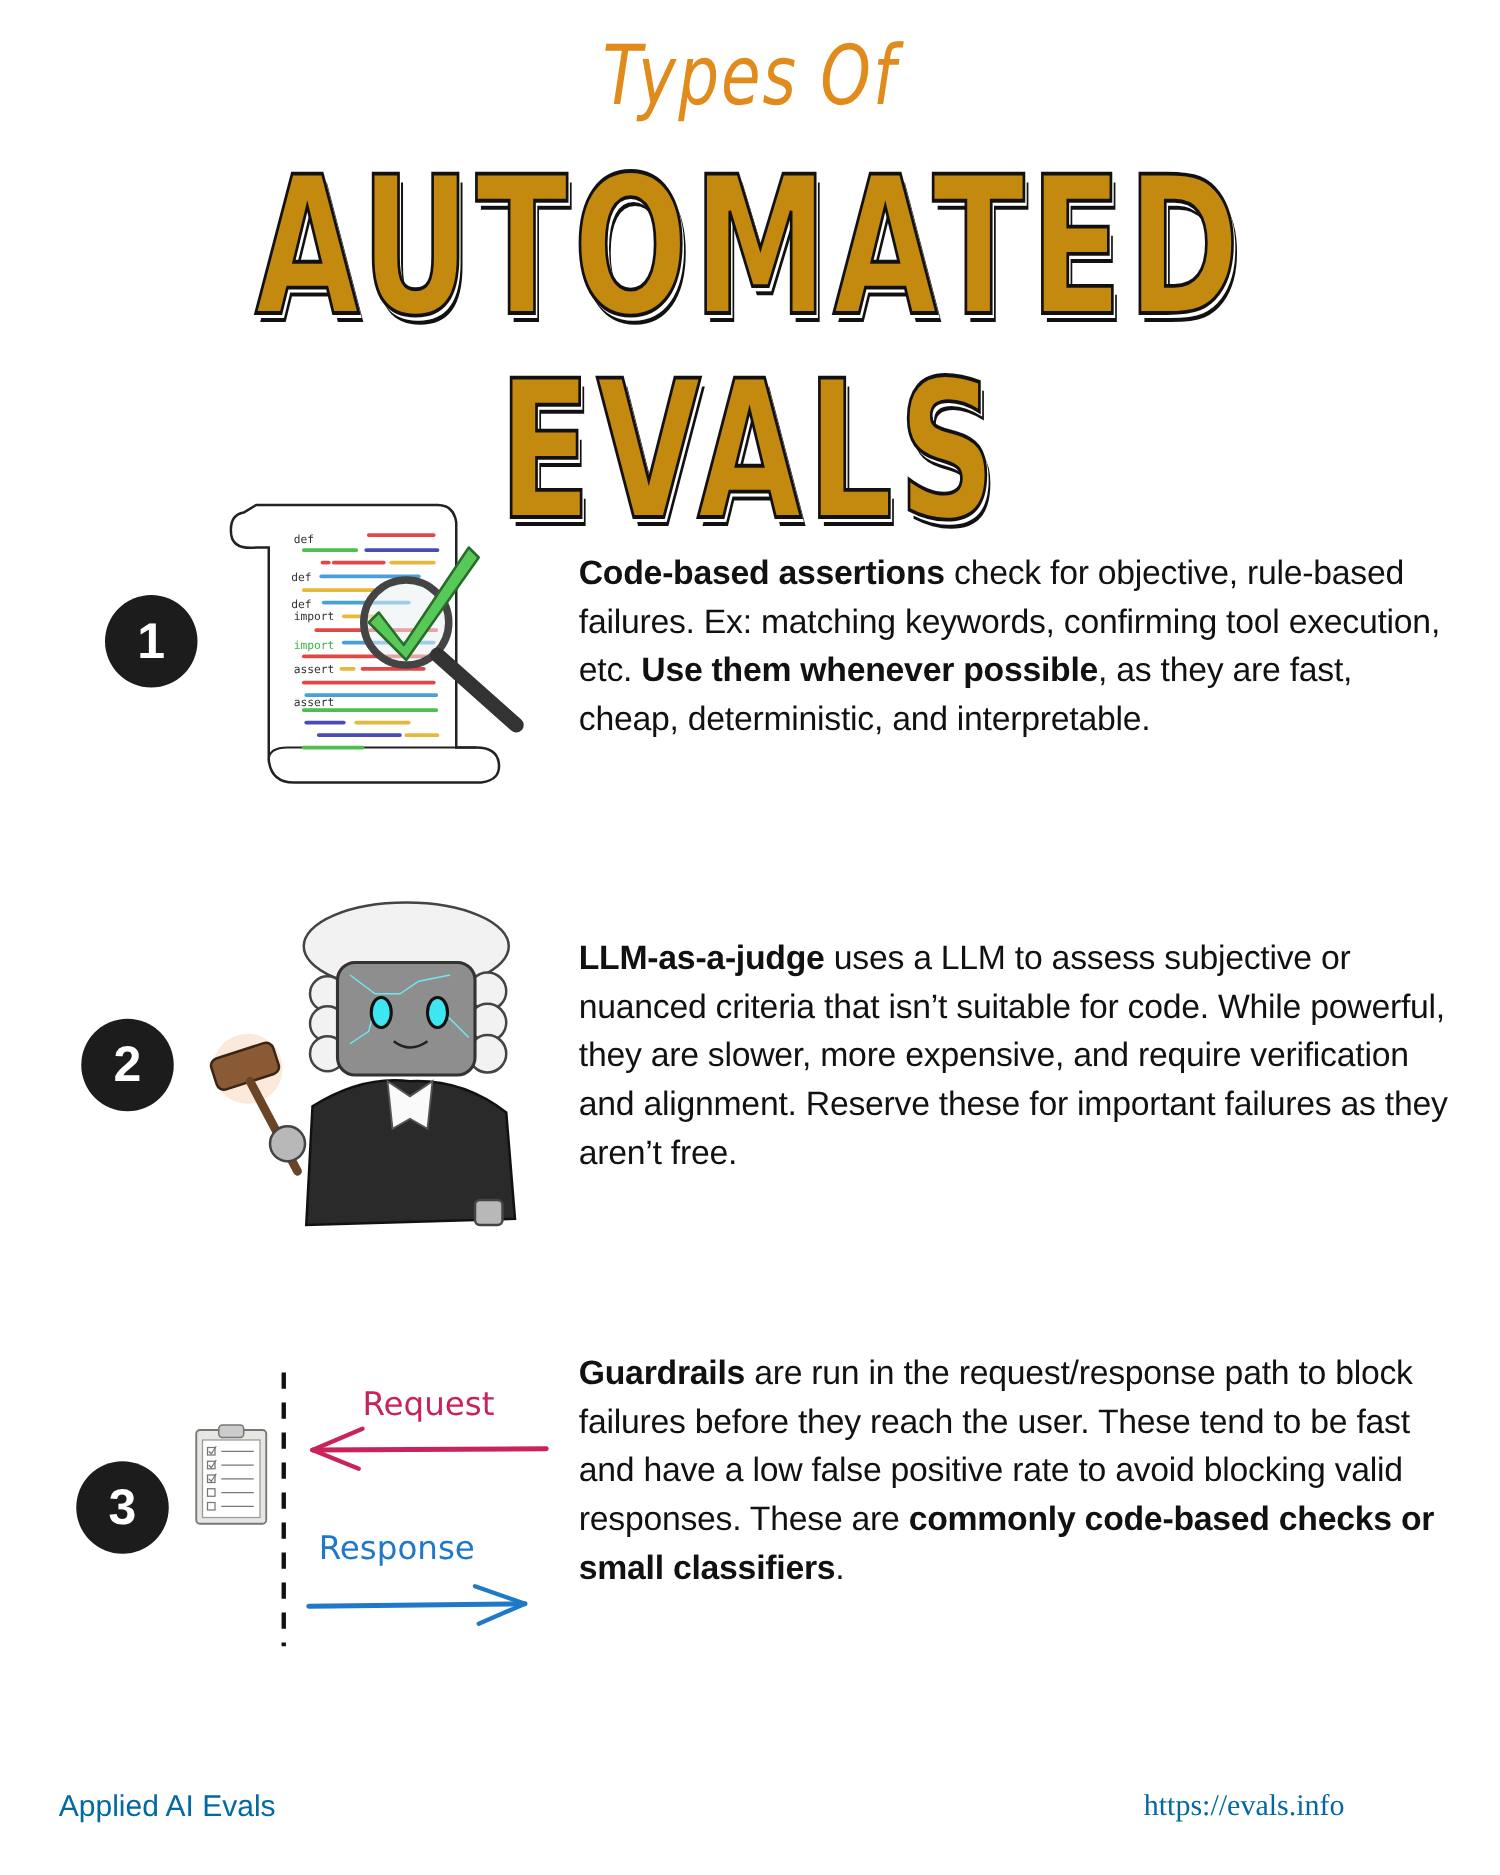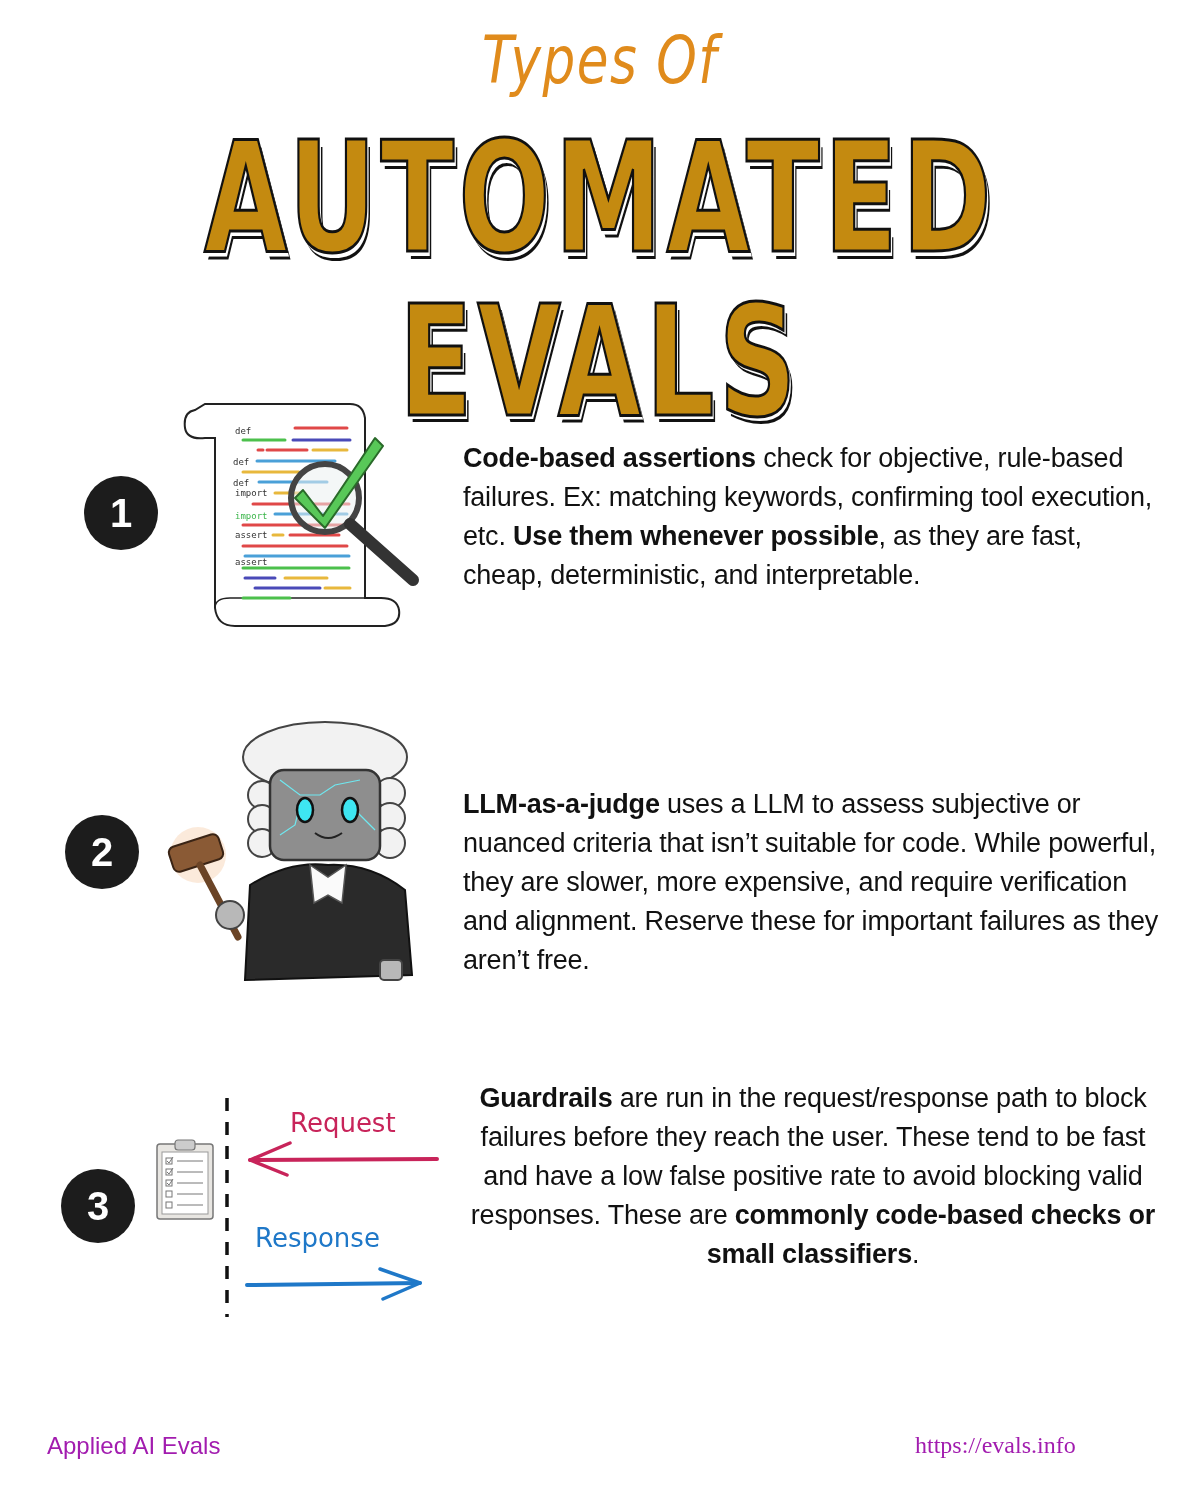--- a/index.html
+++ b/index.html
@@ -31,21 +31,21 @@
   .desc {
     position: absolute; left: 463px; width: 700px;
     font-family: "Liberation Sans", sans-serif; font-size: 27px; line-height: 39px; color: #111;
     letter-spacing: -0.2px;
   }
   .desc b { font-weight: bold; }
   .illus { position: absolute; }
 
   .footer-left, .footer-right {
     position: absolute; top: 1432px; font-family: "Liberation Sans", sans-serif;
-    font-size: 24px; color: #a21caf;
+    font-size: 24px; color: #0369a1;
   }
   .footer-left { left: 47px; }
   .footer-right { left: 915px; font-family: Liberation Serif, serif; }
 </style>
 </head>
 <body>
 
 <div class="subtitle">Types Of</div>
 <div class="title">AUTOMATED EVALS</div>
 
@@ -123,21 +123,21 @@
 
     <path d="M100 170 Q140 145 178 150 Q220 148 255 175 L262 260 L95 265 Z" fill="#2a2a2a" stroke="#111" stroke-width="2"></path>
     <path d="M160 150 L178 162 L196 150 L192 188 L178 180 L164 188 Z" fill="#fafafa" stroke="#555" stroke-width="1.5"></path>
 
     <circle cx="48" cy="140" r="28" fill="rgba(240,170,110,0.25)"></circle>
     <rect x="20" y="125" width="52" height="26" rx="6" fill="#8a5a35" stroke="#3a2415" stroke-width="2" transform="rotate(-18 46 138)"></rect>
     <line x1="50" y1="150" x2="88" y2="222" stroke="#6b4426" stroke-width="7" stroke-linecap="round"></line>
     <circle cx="80" cy="200" r="14" fill="#b8b8b8" stroke="#444" stroke-width="2"></circle>
     <rect x="230" y="245" width="22" height="20" rx="4" fill="#b8b8b8" stroke="#444" stroke-width="2"></rect>
   </svg>
-  <div class="desc" style="top:37px;margin-top:38px;">
+  <div class="desc" style="top:37px;">
     <b>LLM-as-a-judge</b><span> uses a LLM to assess subjective or nuanced criteria that isn’t suitable for code. While powerful, they are slower, more expensive, and require verification and alignment.  Reserve these for important failures as they aren’t free.</span>
   </div>
 </div>
 
 <div class="section" style="top:1080px;">
   <div class="num" style="left:61px; top:89px;">3</div>
   <svg class="illus" style="left:155px; top:58px;" width="62" height="84" viewBox="0 0 62 84">
     <rect x="2" y="6" width="56" height="75" rx="3" fill="#e8e6e2" stroke="#777" stroke-width="1.5"></rect>
     <rect x="7" y="14" width="46" height="62" fill="#fff" stroke="#999" stroke-width="1"></rect>
     <rect x="20" y="2" width="20" height="10" rx="3" fill="#ccc" stroke="#777" stroke-width="1.2"></rect>
@@ -159,19 +159,19 @@
   </svg>
   <svg class="illus" style="left:215px; top:15px;" width="240" height="225" viewBox="0 0 240 225">
     <line x1="12" y1="3" x2="12" y2="222" stroke="#111" stroke-width="3.5" stroke-dasharray="13 11"></line>
     <text x="75" y="37" font-family="DejaVu Sans, sans-serif" font-size="26" fill="#c8245a">Request</text>
     <line x1="35" y1="65" x2="222" y2="64" stroke="#c8245a" stroke-width="4" stroke-linecap="round"></line>
     <path d="M75 48 L35 65 L72 80" fill="none" stroke="#c8245a" stroke-width="3.5" stroke-linecap="round" stroke-linejoin="round"></path>
     <text x="40" y="152" font-family="DejaVu Sans, sans-serif" font-size="26" fill="#1f78c8">Response</text>
     <line x1="32" y1="190" x2="205" y2="188" stroke="#1f78c8" stroke-width="4" stroke-linecap="round"></line>
     <path d="M165 174 L205 188 L168 204" fill="none" stroke="#1f78c8" stroke-width="3.5" stroke-linecap="round" stroke-linejoin="round"></path>
   </svg>
-  <div class="desc" style="top:-1px;text-align:center;">
+  <div class="desc" style="top:-1px;">
     <b>Guardrails</b><span> are run in the request/response path to block failures before they reach the user. These tend to be fast and have a low false positive rate to avoid blocking valid responses. These are </span><b>commonly code-based checks or small classifiers</b><span>.</span>
   </div>
 </div>
 
 <div class="footer-left">Applied AI Evals</div>
 <div class="footer-right">https://evals.info</div>
 
 </body></html>

